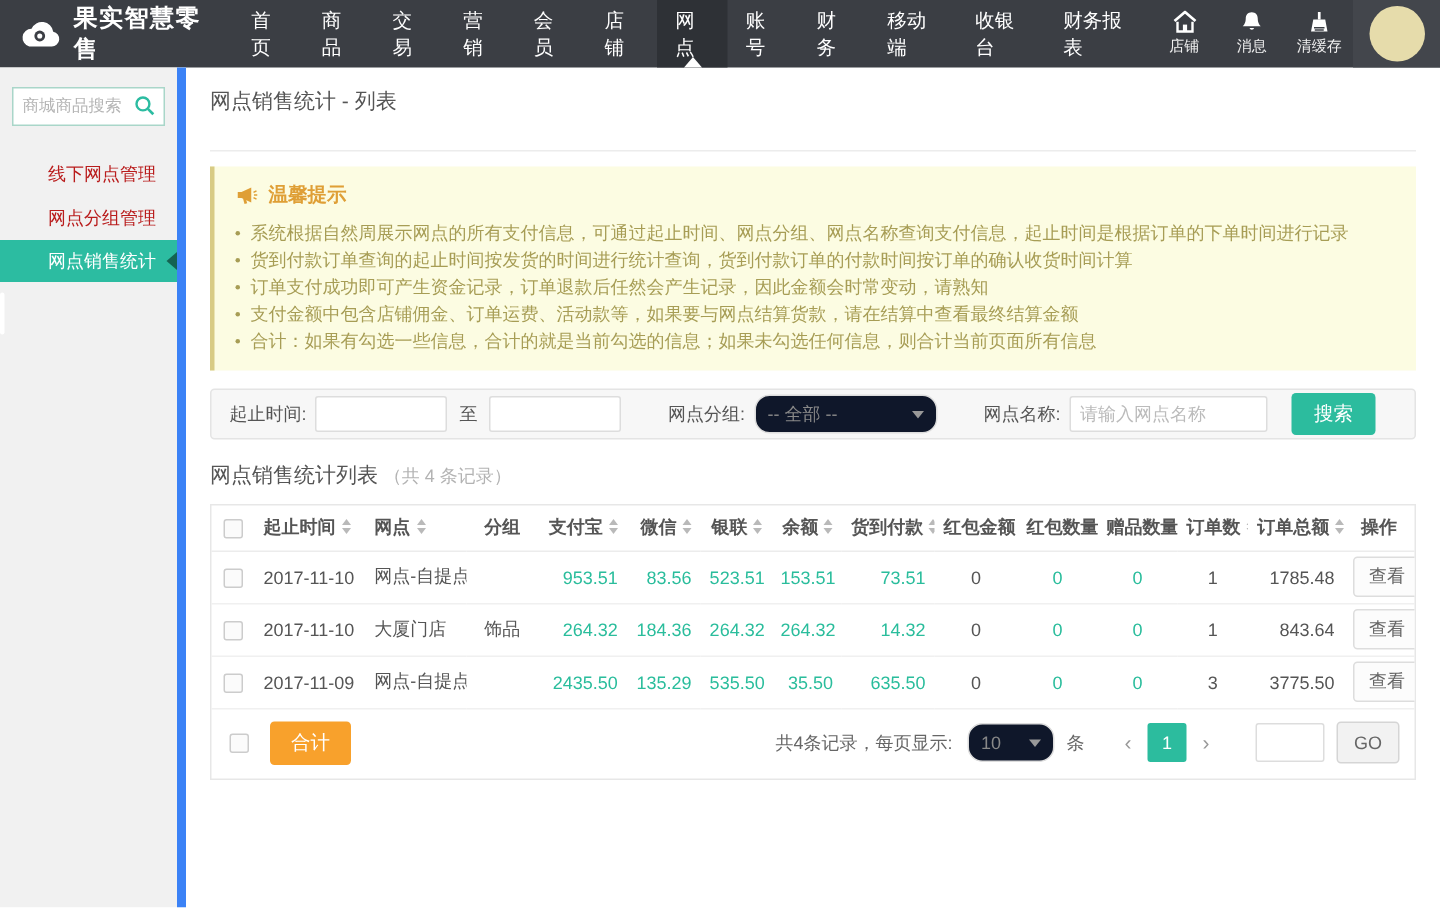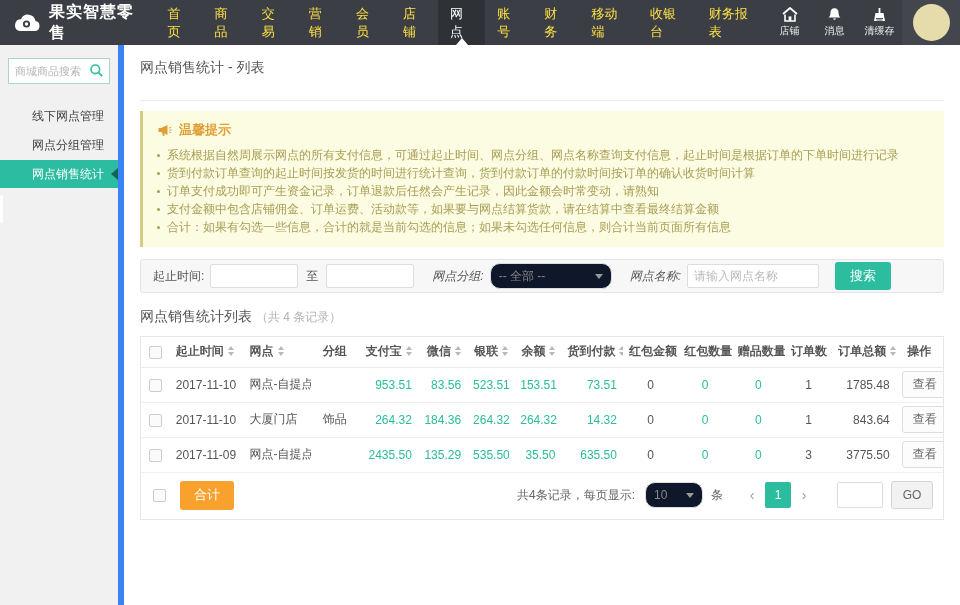--- a/index.html
+++ b/index.html
@@ -7,42 +7,42 @@
   body {
     font-family: "Liberation Sans", "DejaVu Sans", sans-serif;
     background: #fff; color: #555; overflow: hidden;
   }
   
   .topnav { height: 45px; background: #3b3e44; display: flex; align-items: stretch; }
   .brand { display: flex; align-items: center; gap: 8px; padding: 0 13px; color: #fff;
            font-size: 16px; font-weight: bold; letter-spacing: 1px; }
   .nav-menu { display: flex; align-items: stretch; }
   .nav-item { display: flex; align-items: center; padding: 0 12px; font-size: 13px;
-              color: #fde047; cursor: pointer; position: relative; }
+              color: #ffffff; cursor: pointer; position: relative; }
   .nav-item.active { background: #2e3136; color: #fff; }
   .nav-item .notch { position: absolute; bottom: 0; left: 50%; margin-left: -6px; width: 0; height: 0;
               border-left: 6px solid transparent; border-right: 6px solid transparent;
               border-bottom: 7px solid #fff; }
   .nav-right { margin-left: auto; display: flex; align-items: stretch; }
   .nav-icon-btn { width: 45px; display: flex; flex-direction: column; align-items: center;
               justify-content: center; gap: 2px; color: #f0f0f0; font-size: 10px; cursor: pointer; }
   .avatar-wrap { width: 58px; background: #43464c; display: flex; align-items: center; justify-content: center; }
   .avatar { width: 37px; height: 37px; border-radius: 50%; background: #e6dcab; cursor: pointer; }
   
   .page { display: flex; height: 560px; }
   .sidebar { width: 124px; background: #f1f1f1; border-right: 6px solid #3b82f6; position: relative; flex: none; }
   .search-wrap { margin: 13px 8px 0; position: relative; }
   .search-input { width: 100%; height: 26px; border: 1px solid #a9d6c9; background: #fff;
               font-size: 11px; padding: 0 24px 0 6px; color: #555; outline: none;
               font-family: inherit; }
   .search-input::placeholder { color: #b5b5b5; }
   .search-icon { position: absolute; right: 6px; top: 5px; width: 15px; height: 15px; cursor: pointer; }
   .side-menu { margin-top: 18px; }
   .side-item { height: 28px; line-height: 28px; text-align: right; padding-right: 14px;
-              font-size: 12px; color: #404040; cursor: pointer; margin-bottom: 1px; }
+              font-size: 12px; color: #b91c1c; cursor: pointer; margin-bottom: 1px; }
   .side-item.active { background: #2cbca1; color: #fff; position: relative; }
   .side-item.active .notch-left { position: absolute; right: 0; top: 50%; margin-top: -6px;
               width: 0; height: 0; border-top: 6px solid transparent; border-bottom: 6px solid transparent;
               border-right: 7px solid #146352; }
   .side-scrollbar { position: absolute; left: 0; top: 150px; width: 3px; height: 28px;
               background: #fff; border-radius: 2px; }
   
   .main { flex: 1; padding: 14px 16px 0; overflow: hidden; }
   .page-title { font-size: 14px; color: #555; padding-bottom: 23px; border-bottom: 1px solid #ececec; }
   .tips { margin-top: 10px; background: #fcfce2; border-left: 3px solid #d8cb84; padding: 10px 14px 11px; }
@@ -58,21 +58,21 @@
               font-size: 12px; padding: 0 6px; color: #555; outline: none; font-family: Liberation Sans, sans-serif; }
   .inp::placeholder { color: #bbb; }
   .inp.date { width: 88px; }
   .to-label { margin: 0 8px; }
   .sel { height: 26px; border: 1px solid #ddd; border-radius: 10px; background: #0f172a;
               display: flex; align-items: center; justify-content: space-between;
               padding: 0 8px; color: #888; cursor: pointer; }
   .sel.group { width: 122px; margin-right: 0; }
   .caret { width: 0; height: 0; border-left: 4px solid transparent; border-right: 4px solid transparent;
               border-top: 5px solid #999; }
-  .gap-l { margin-left: 18px; font-style: italic; }
+  .gap-l { margin-left: 31px; }
   .inp.name { width: 132px; }
   .btn-search { margin-left: 16px; background: #2cbc9e; color: #fff; border: none; border-radius: 3px;
               height: 28px; width: 56px; font-size: 13px; cursor: pointer; font-family: inherit; }
   
   .section-head { margin: 15px 0 10px; font-size: 14px; color: #555; }
   .count { font-size: 12px; color: #b3b3b3; }
   .table-wrap { border: 1px solid #e7e7e7; }
   table { width: 100%; border-collapse: collapse; table-layout: fixed; font-size: 12px; color: #555; }
   th { height: 30px; font-weight: bold; border-bottom: 1px solid #ececec; white-space: nowrap;
               padding: 0 6px; overflow: hidden; }

